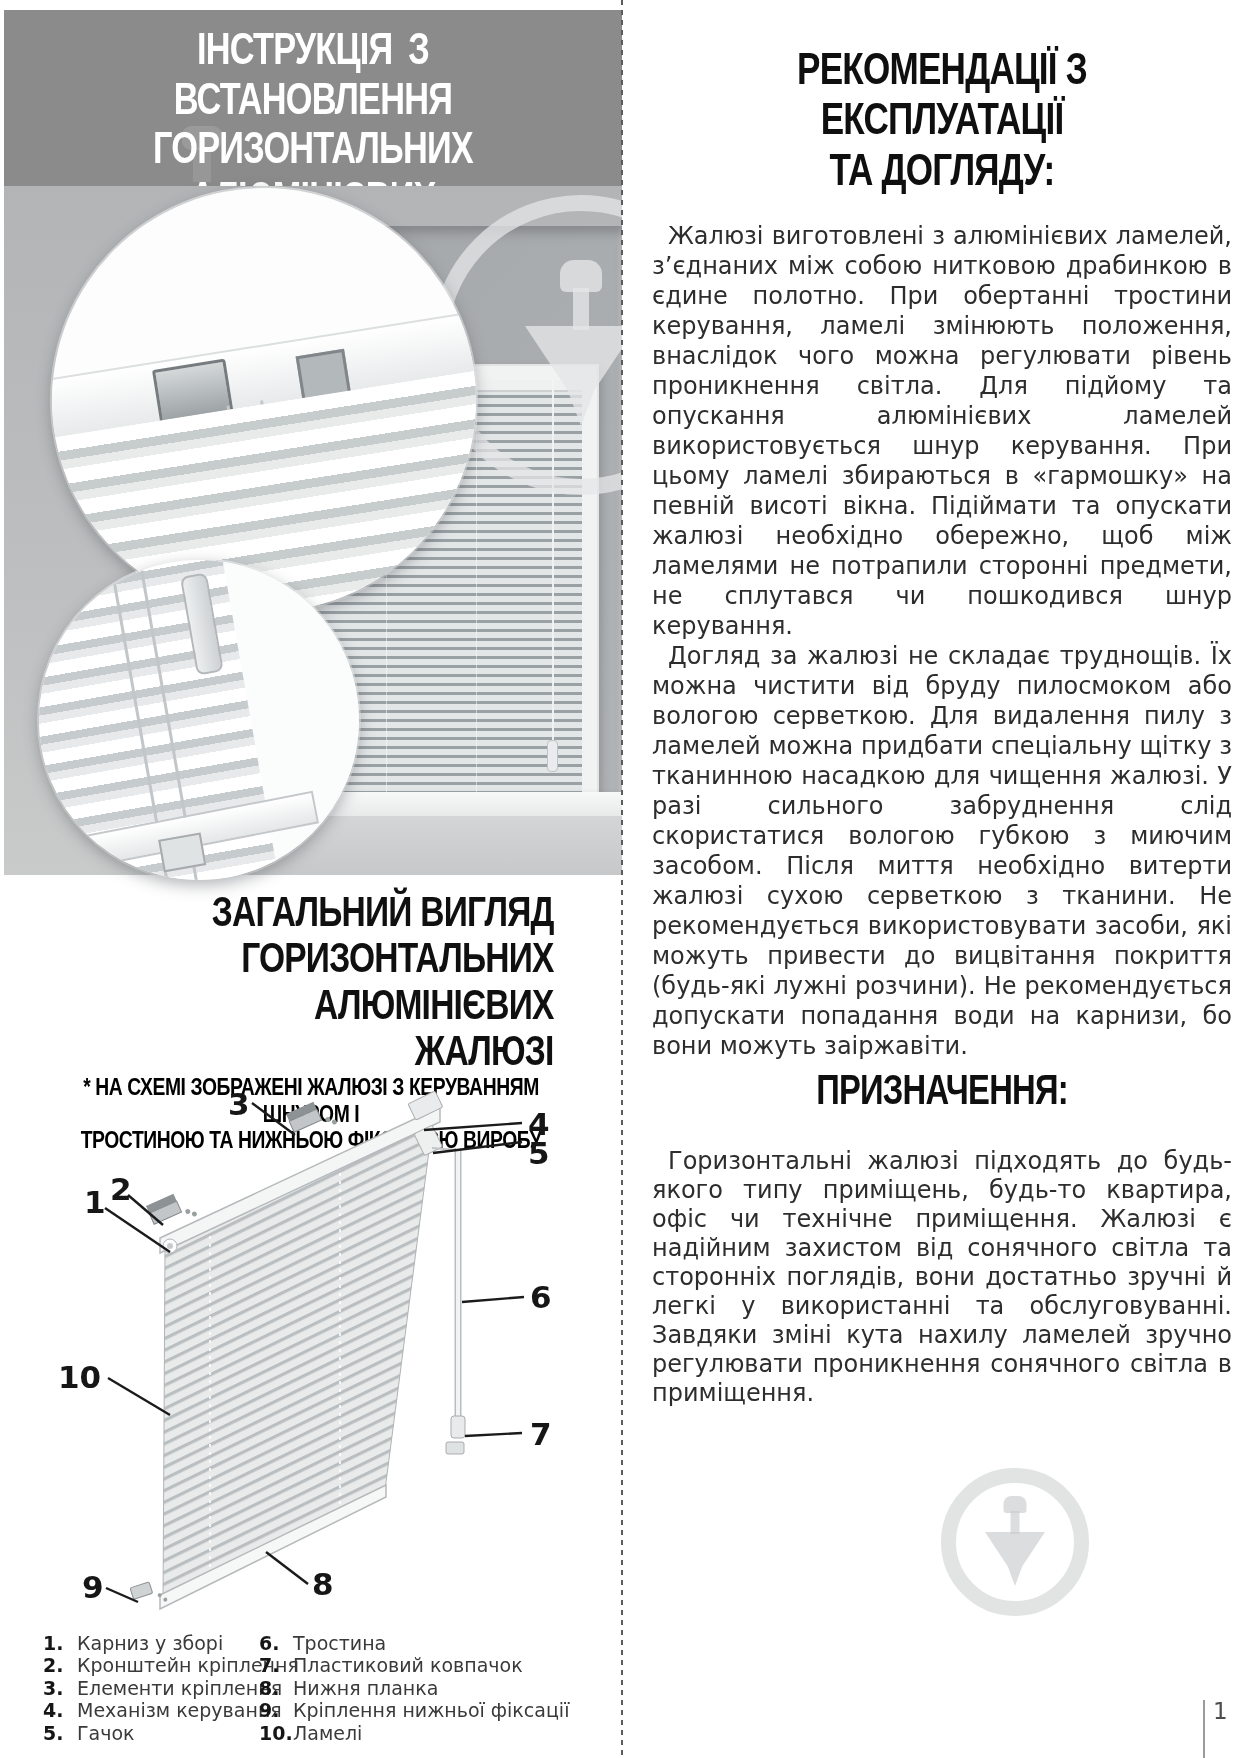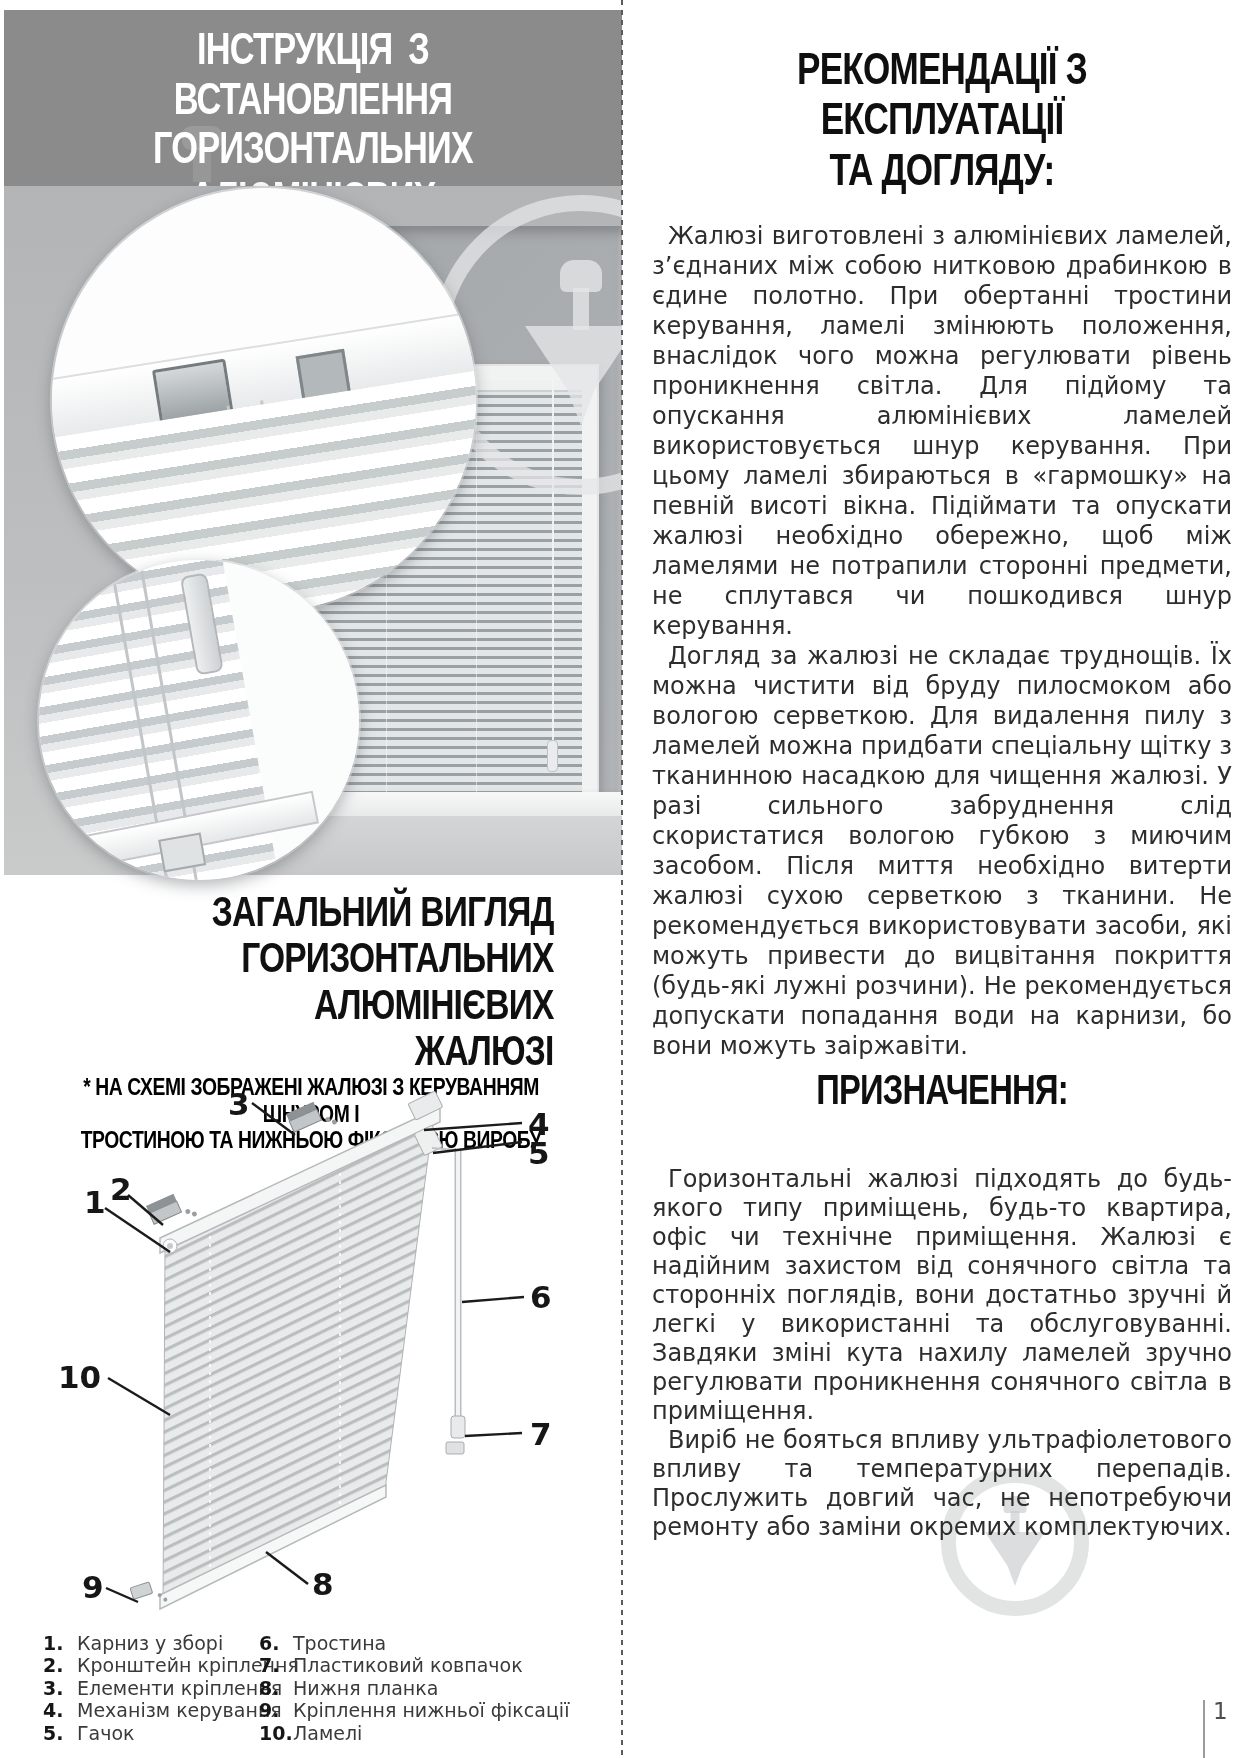--- a/index.html
+++ b/index.html
@@ -93,21 +93,21 @@
   
   .divider{left:621px;top:0;width:2px;height:1758px;
      background:repeating-linear-gradient(180deg,#5c5c5c 0 5px,transparent 5px 10px);}
 
   .care-block{left:652px;top:44px;width:580px;z-index:2;}
   .rc-title{width:100%;text-align:center;color:#0f0f0f;font-family:"Liberation Sans",sans-serif;
      font-weight:800;font-size:45px;line-height:1.12;letter-spacing:-1px;margin:0;}
   .rc-paras{margin-top:26px;}
   .rc-paras p{margin:0;text-align:justify;text-indent:16px;font-size:24px;line-height:30px;color:#2d2d2d;}
   .purpose-block{left:652px;top:1066px;width:580px;z-index:2;}
-  .purpose-block .rc-paras{margin-top:52px;}
+  .purpose-block .rc-paras{margin-top:34px;}
   .purpose-block .rc-paras p{line-height:29px;}
 
   .wm-circle2{left:941px;top:1468px;width:118px;height:118px;border-radius:50%;
      border:15px solid rgba(206,208,209,.6);z-index:1;}
   .trowel-sm{position:absolute;left:50%;top:50%;width:64px;height:92px;transform:translate(-50%,-50%);}
   .trowel-sm .t-handle{position:absolute;left:50%;top:0;transform:translateX(-50%);width:23px;height:17px;
      border-radius:8px 8px 3px 3px;background:rgba(201,203,204,.65);}
   .trowel-sm .t-stem{position:absolute;left:50%;top:15px;transform:translateX(-50%);width:9px;height:23px;
      background:rgba(201,203,204,.65);}
   .trowel-sm .t-blade{position:absolute;left:50%;top:36px;transform:translateX(-50%);width:60px;height:54px;
@@ -293,21 +293,20 @@
     <div class="rc-paras">
       <p>Жалюзі виготовлені з алюмінієвих ламелей, з’єднаних між собою нитковою драбинкою в єдине полотно. При обертанні тростини керування, ламелі змінюють положення, внаслідок чого можна регулювати рівень проникнення світла. Для підйому та опускання алюмінієвих ламелей використовується шнур керування. При цьому ламелі збираються в «гармошку» на певній висоті вікна. Підіймати та опускати жалюзі необхідно обережно, щоб між ламелями не потрапили сторонні предмети, не сплутався чи пошкодився шнур керування.</p>
       <p>Догляд за жалюзі не складає труднощів. Їх можна чистити від бруду пилосмоком або вологою серветкою. Для видалення пилу з ламелей можна придбати спеціальну щітку з тканинною насадкою для чищення жалюзі. У разі сильного забруднення слід скористатися вологою губкою з миючим засобом. Після миття необхідно витерти жалюзі сухою серветкою з тканини. Не рекомендується використовувати засоби, які можуть привести до вицвітання покриття (будь-які лужні розчини). Не рекомендується допускати попадання води на карнизи, бо вони можуть заіржавіти.</p>
     </div>
   </div>
 
   <div class="abs purpose-block">
     <h2 class="rc-title cond" style="font-size:42px;">ПРИЗНАЧЕННЯ:</h2>
     <div class="rc-paras">
       <p>Горизонтальні жалюзі підходять до будь-якого типу приміщень, будь-то квартира, офіс чи технічне приміщення. Жалюзі є надійним захистом від сонячного світла та сторонніх поглядів, вони достатньо зручні й легкі у використанні та обслуговуванні. Завдяки зміні кута нахилу ламелей зручно регулювати проникнення сонячного світла в приміщення.</p>
-      <p>Виріб не бояться впливу ультрафіолетового впливу та температурних перепадів. Прослужить довгий час, не непотребуючи ремонту або заміни окремих комплектуючих.</p>
     </div>
   </div>
 
   <div class="abs wm-circle2">
     <div class="trowel-sm">
       <div class="t-handle"></div>
         <div class="t-stem"></div>
         <div class="t-blade"></div>
     </div>
   </div>

